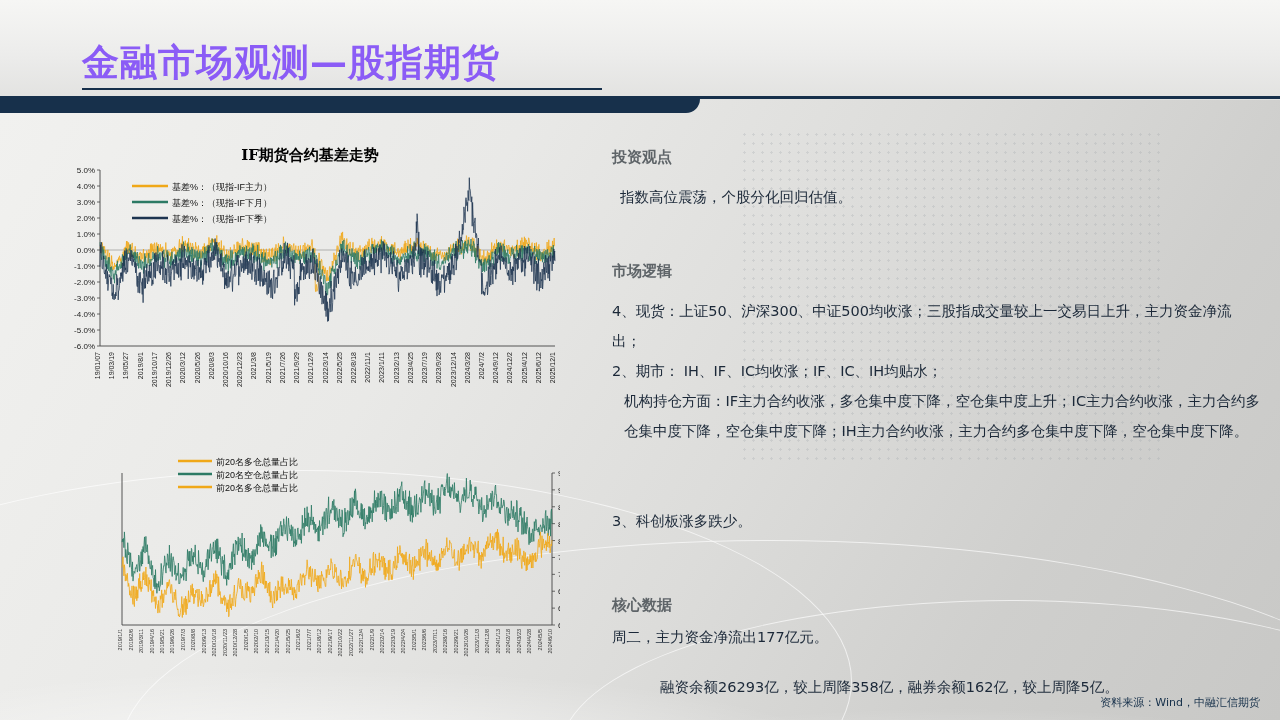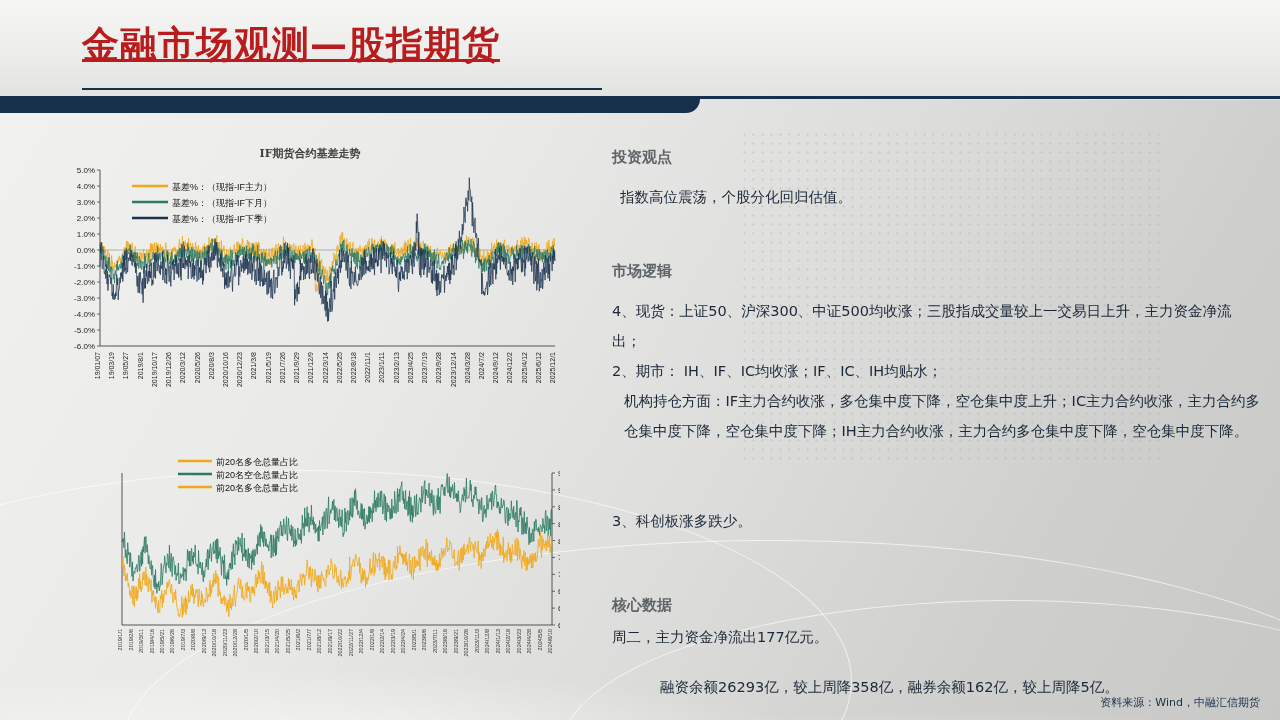--- a/index.html
+++ b/index.html
@@ -19,27 +19,27 @@
     background-size:9px 9px;pointer-events:none;}
 
   
   .header-band{position:absolute;left:0;top:0;width:1280px;height:100px;
     background:linear-gradient(180deg,#f6f6f4 0%,#ececeb 55%,#e2e2e0 100%);}
   .header-rule{position:absolute;left:0;top:96px;width:1280px;height:3px;background:#17304b;}
   .header-tab{position:absolute;left:0;top:99px;width:700px;height:14px;background:#17304b;
     border-bottom-right-radius:14px;}
   .header-tab-2{position:absolute;left:0;top:99px;width:660px;height:14px;background:#2c4763;
     border-bottom-right-radius:14px;opacity:.55;}
-  .title{position:absolute;left:82px;top:20px;font-family:"DejaVu Serif",serif;font-weight:bold;
-    font-size:37px;color:#b91c1c;letter-spacing:1px;white-space:nowrap;text-decoration:underline;}
+  .title{position:absolute;left:82px;top:38px;font-family:"DejaVu Serif",serif;font-weight:bold;
+    font-size:37px;color:#8b5cf6;letter-spacing:1px;white-space:nowrap;}
   .title-underline{position:absolute;left:82px;top:88px;width:520px;height:2px;background:#17304b;}
 
   
   .chart-card{position:absolute;}
-  .chart-title{font-family:"DejaVu Serif",serif;font-weight:bold;font-size:11px;color:#404040;text-align:center;}
+  .chart-title{font-family:"DejaVu Serif",serif;font-weight:bold;font-size:15px;color:#000000;text-align:center;}
 
   .axis-lbl{font-size:8px;fill:#222;font-family:"Liberation Sans",sans-serif;}
   .xtick{font-size:7px;fill:#222;font-family:"Liberation Sans",sans-serif;}
   .legend-txt{font-size:9px;fill:#111;font-family:"Liberation Sans",sans-serif;}
 
   
   .r-head{position:absolute;font-family:"DejaVu Serif",serif;font-weight:bold;font-size:15px;color:#5e6468;}
   .r-p{position:absolute;font-family:"DejaVu Sans",sans-serif;font-size:14.5px;color:#1b2838;line-height:30px;}
   .src{position:absolute;right:20px;bottom:10px;font-family:"DejaVu Sans",sans-serif;font-size:11px;color:#16304a;}
 </style>

